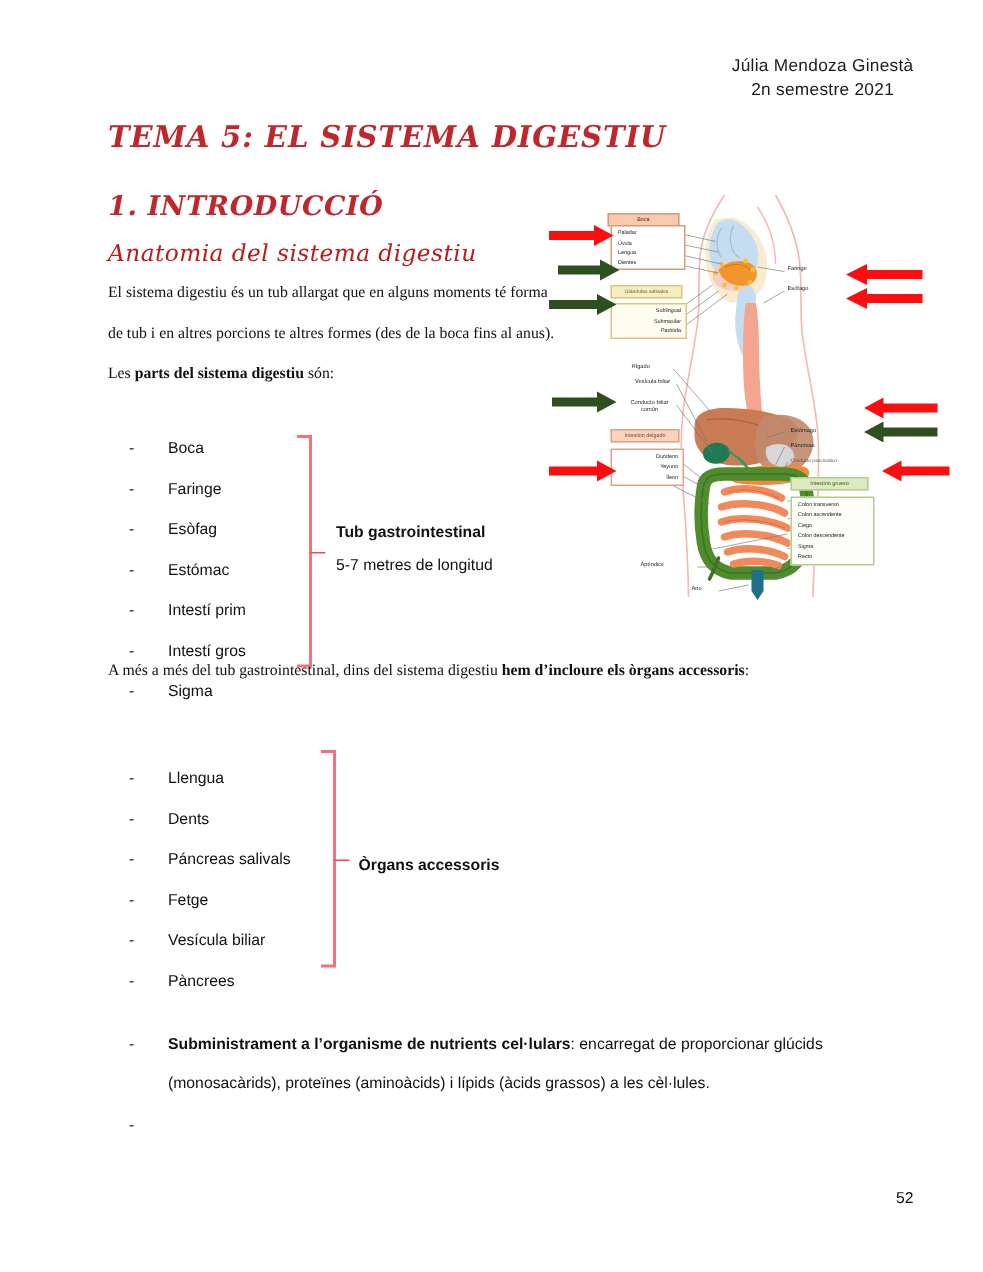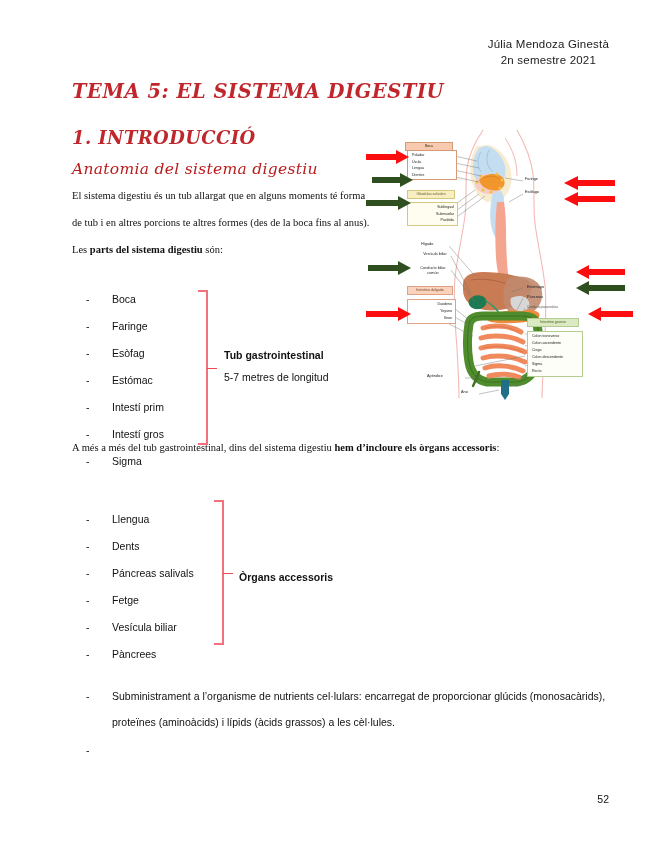--- a/index.html
+++ b/index.html
@@ -88,21 +88,21 @@
   .br-label .b{font-weight:700;display:block;line-height:22px;}
   .br-label .n{display:block;line-height:22px;}
   .lbl-1{left:224px;top:344px;}
   .lbl-2{left:239px;top:566px;}
 
   
   .blist{position:absolute;left:86px;top:683px;width:520px;font-size:10.5px;}
   .blist .row{display:flex;margin-bottom:2px;}
   .blist .dash{width:26px;flex:none;line-height:26px;}
   .blist .txt{line-height:26px;}
-  .blist b{font-weight:400;text-align:center;}
+  .blist b{font-weight:700;text-align:center;}
   sub{font-size:7.5px;vertical-align:sub;}
 
   
   .pageno{
     position:absolute;right:62px;top:793px;
     font-size:10.5px;color:#111;
   }
 
   
   .figure{position:absolute;left:405px;top:128px;width:188px;height:272px;}

